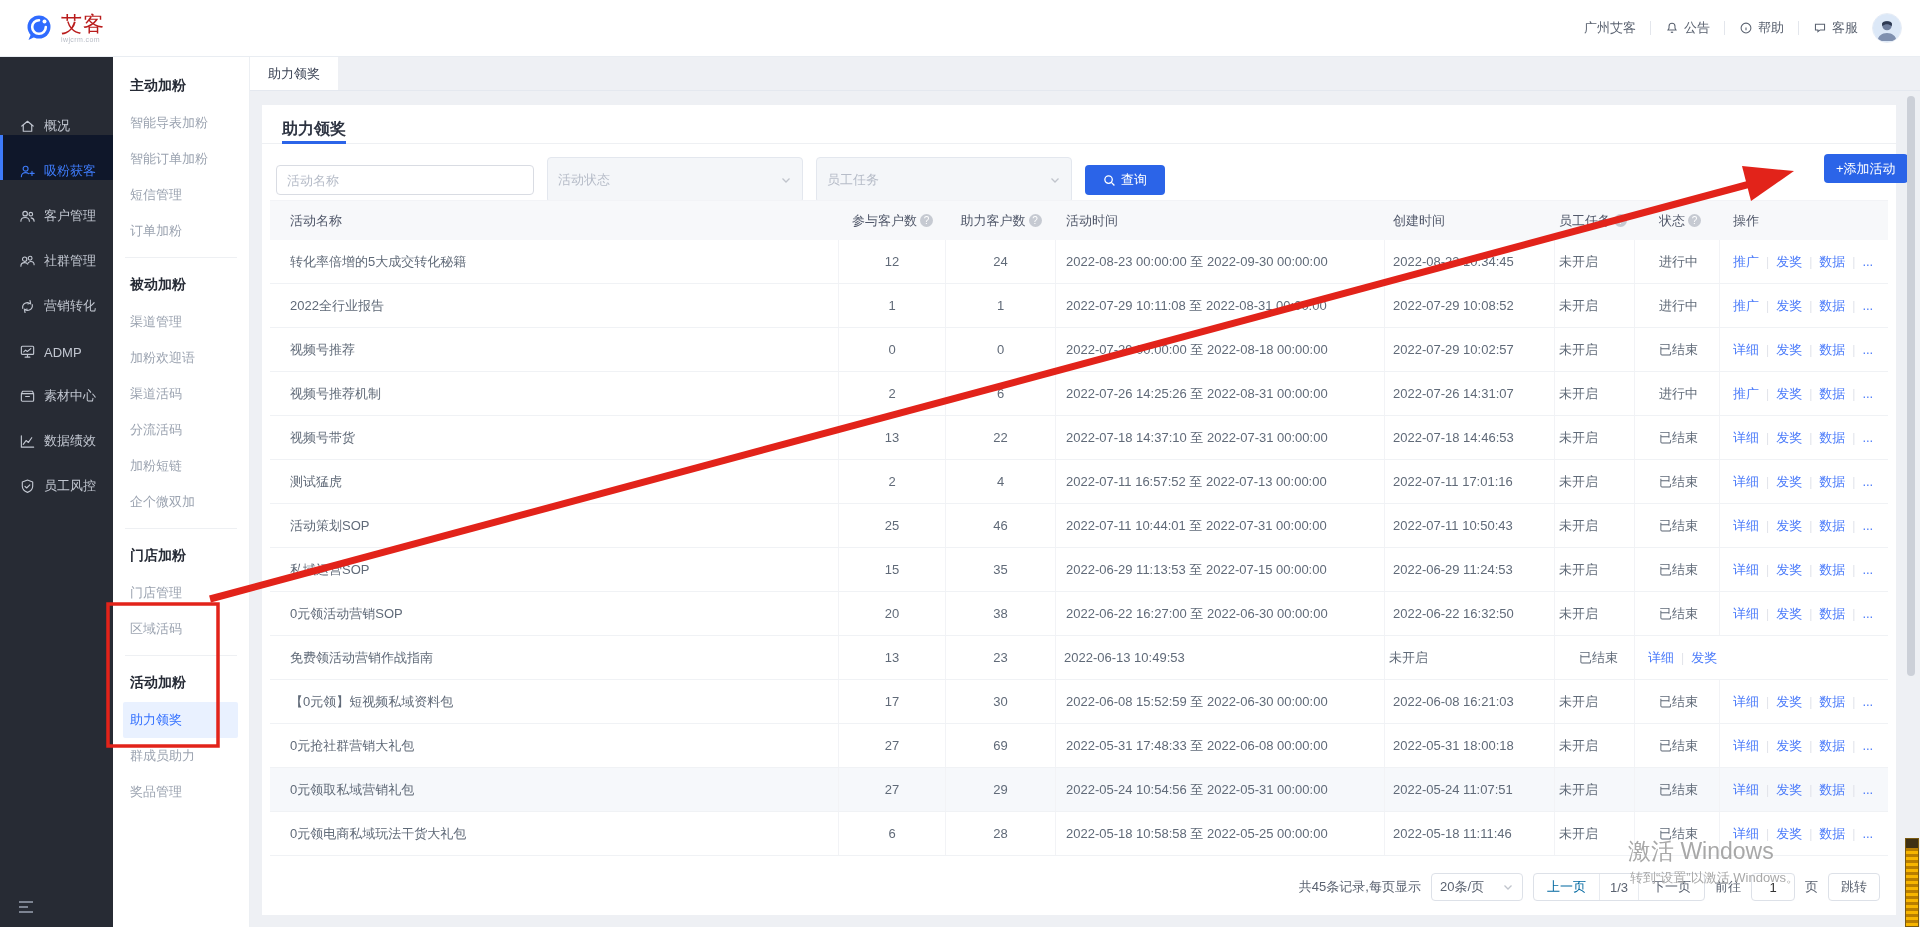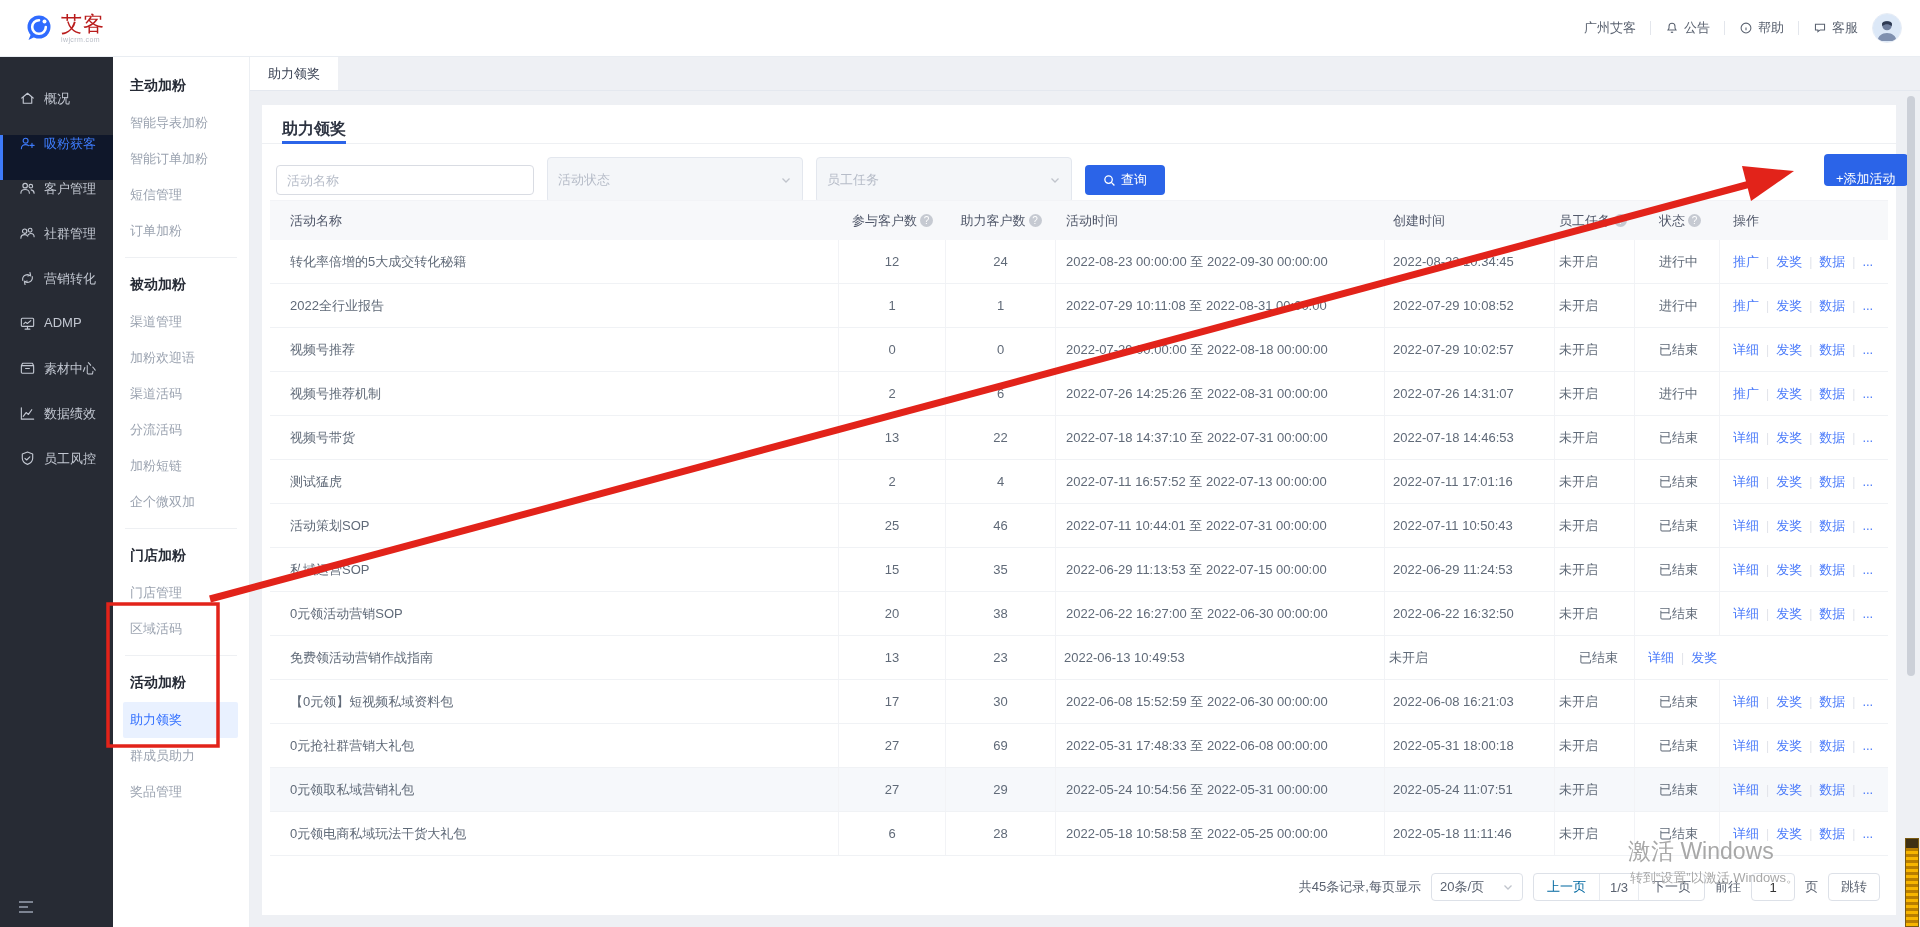--- a/index.html
+++ b/index.html
@@ -17,21 +17,21 @@
   .logo-text{font-size:21px;font-weight:normal;color:#b91c1c;letter-spacing:1px}
   .logo-sub{font-size:7px;color:#b7bcc6;margin-top:2px;letter-spacing:.4px}
   .topbar-right{display:flex;align-items:center;gap:14px;font-size:13px;color:#5a6270}
   .tb-item{display:flex;align-items:center;gap:5px;cursor:pointer}
   .tb-sep{width:1px;height:14px;background:#e3e6ec}
   .avatar{width:30px;height:30px;border-radius:50%;overflow:hidden;cursor:pointer;border:1px solid #e6ecf5}
 
   
   .side-dark{position:absolute;left:0;top:57px;bottom:0;width:113px;background:#272b34;
     z-index:5;padding-top:33px}
-  .side-item{height:45px;display:flex;align-items:flex-start;gap:8px;padding-left:19px;
+  .side-item{height:45px;display:flex;align-items:flex-end;gap:8px;padding-left:19px;
     color:#c2c7d1;font-size:13px;cursor:pointer;position:relative;white-space:nowrap}
   .side-item.active{background:#0f172a;color:var(--nav-active)}
   .side-item.active::before{content:"";position:absolute;left:0;top:0;bottom:0;width:3px;background:var(--nav-active)}
   .side-icon{width:17px;height:17px;display:inline-flex;flex:none}
   .collapse-btn{position:absolute;bottom:12px;left:17px;cursor:pointer}
 
   
   .side-sub{position:absolute;left:113px;top:57px;bottom:0;width:137px;background:#fff;
     border-right:1px solid #eceff3;z-index:5;padding-top:10px;overflow:hidden}
   .sub-title{font-size:14px;font-weight:bold;color:#262b36;padding:10px 0 10px 17px;white-space:nowrap}
@@ -51,21 +51,21 @@
 
   .filters{position:absolute;top:52px;left:14px;display:flex;gap:13px;align-items:center}
   .f-input{width:258px;height:30px;border:1px solid #d9dce3;border-radius:4px;padding:0 10px;
     font-size:13px;color:#333;background:#fff;outline:none}
   .f-input::placeholder{color:#b6bcc8}
   .f-select{width:256px;height:46px;background:#f4f6f9;border:1px solid #e3e7ee;border-radius:4px;
     display:flex;align-items:center;justify-content:space-between;padding:0 10px;font-size:13px;
     color:#b6bcc8;cursor:pointer}
   .query-btn{height:30px;padding:0 18px;background:var(--accent);color:#fff;border:none;border-radius:4px;
     font-size:13px;display:flex;align-items:center;gap:5px;cursor:pointer}
-  .add-btn{position:absolute;top:-3px;left:1548px;height:15px;padding:16px 12px;background:var(--accent);
+  .add-btn{position:absolute;top:-3px;left:1548px;height:29px;padding:0 12px;background:var(--accent);
     color:#fff;border:none;border-radius:4px;font-size:13px;cursor:pointer;white-space:nowrap}
 
   
   .table{position:absolute;top:95px;left:8px;right:8px}
   .t-head,.t-row{display:grid;grid-template-columns:569px 107px 110px 329px 170px 80px 85px 1fr;align-items:stretch}
   .t-head{height:40px;background:#f7f8fa;font-size:13px;color:#51586a;border-top:1px solid #f2f3f6}
   .t-row{height:44px;font-size:13px;color:#606a78;border-bottom:1px solid #f0f2f5;background:#fff}
   .t-row.hl{background:#f6f8fb}
   .cell{display:flex;align-items:center;min-width:0;overflow:hidden;white-space:nowrap}
   .t-row .cell{border-right:1px solid #f2f3f6}

